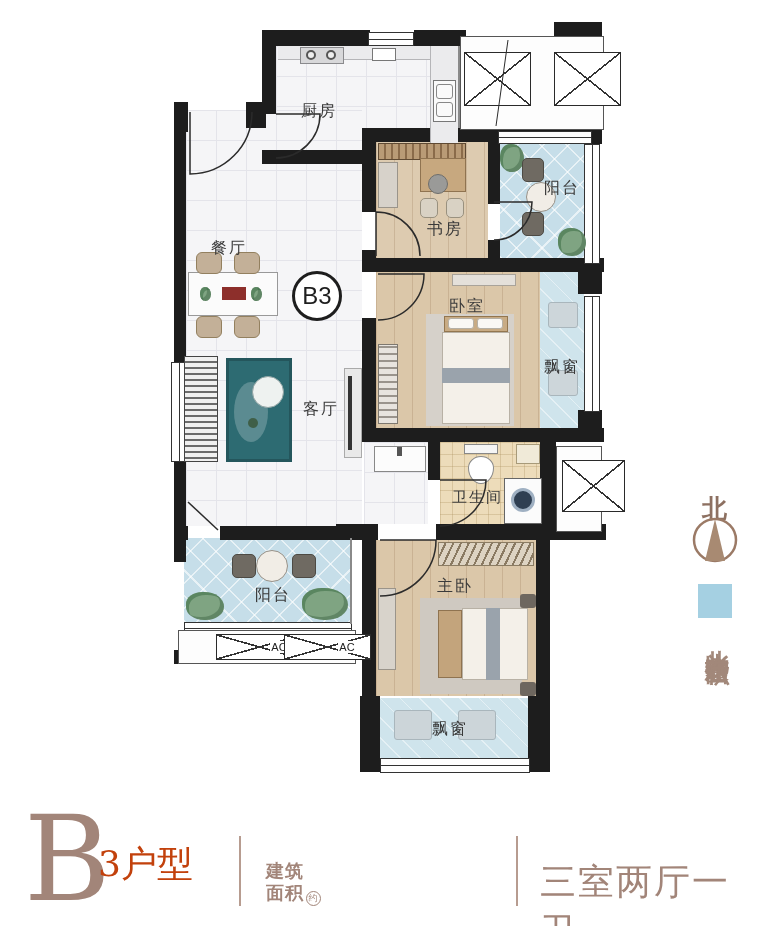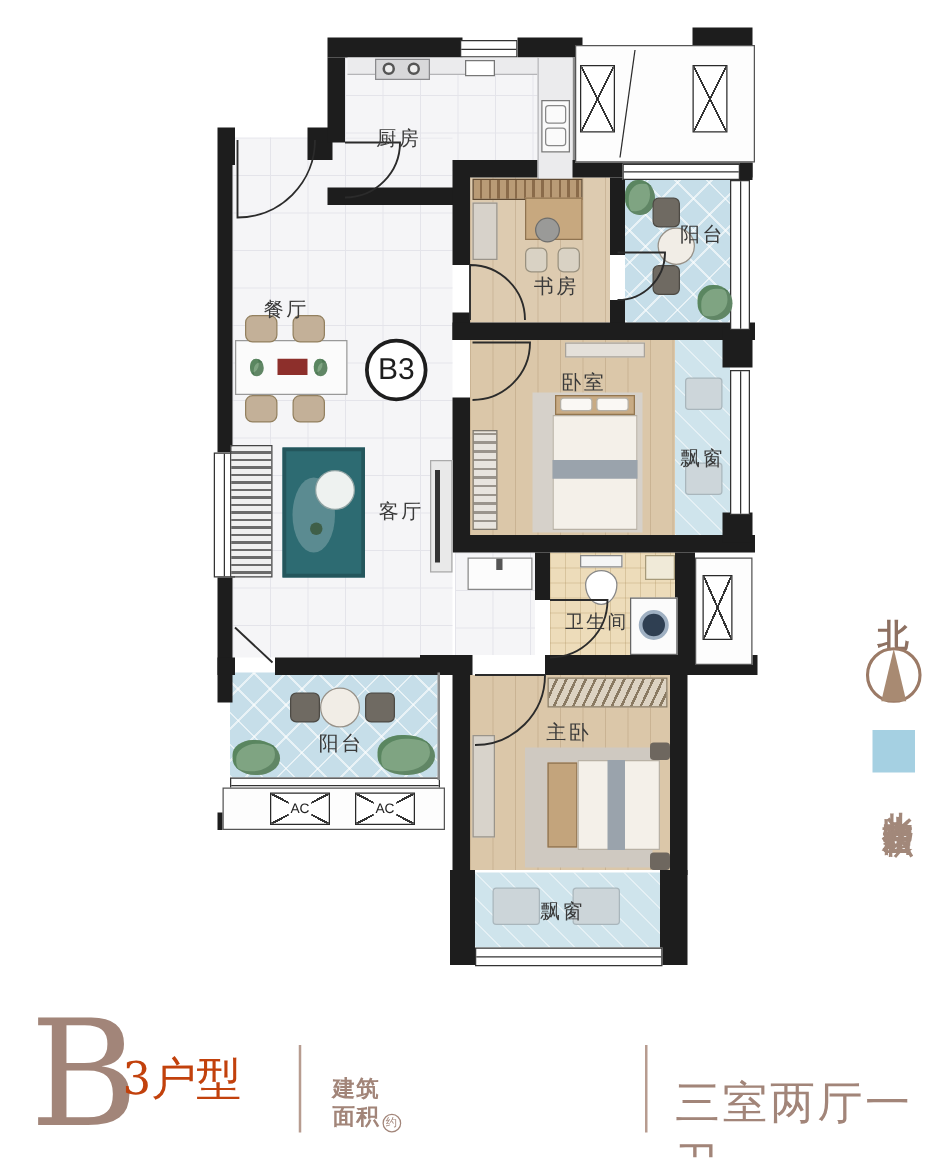--- a/index.html
+++ b/index.html
@@ -26,21 +26,21 @@
                      linear-gradient(90deg,rgba(170,140,90,.3) 1px,transparent 1px);
     background-size:12px 12px;}
   
   .win{position:absolute;background-color:#ffffff;border:1px solid #333;background-repeat:no-repeat;}
   .win-h{background-image:linear-gradient(#333 0 0);background-size:100% 1px;background-position:center;}
   .win-v{background-image:linear-gradient(#333 0 0);background-size:1px 100%;background-position:center;}
   
   .xbox{position:absolute;border:1px solid #2a2a2a;background-color:#fff;
     background-image:linear-gradient(to top right,transparent calc(50% - 0.8px),#333 calc(50% - 0.8px) calc(50% + 0.8px),transparent calc(50% + 0.8px)),
                      linear-gradient(to bottom right,transparent calc(50% - 0.8px),#333 calc(50% - 0.8px) calc(50% + 0.8px),transparent calc(50% + 0.8px));
-    display:flex;align-items:center;justify-content:center;}
+    display:flex;align-items:center;justify-content:center;padding-left:39px;}
   .enclosure{position:absolute;border:1px solid #555;background:#fdfdfd;}
   
   .label{position:absolute;color:#3a3a3a;font-size:16px;letter-spacing:2px;white-space:nowrap;}
   .badge{position:absolute;width:44px;height:44px;border:3px solid #1e1e1e;border-radius:50%;
     background:#fff;display:flex;align-items:center;justify-content:center;
     font-size:24px;color:#1e1e1e;}
   
   .furn{position:absolute;box-sizing:border-box;}
   .plant{position:absolute;background:#7fa482;border-radius:45% 55% 50% 50%;
     box-shadow:inset 3px 3px 0 rgba(60,110,70,.55), inset -4px -3px 0 rgba(40,80,50,.35);}

